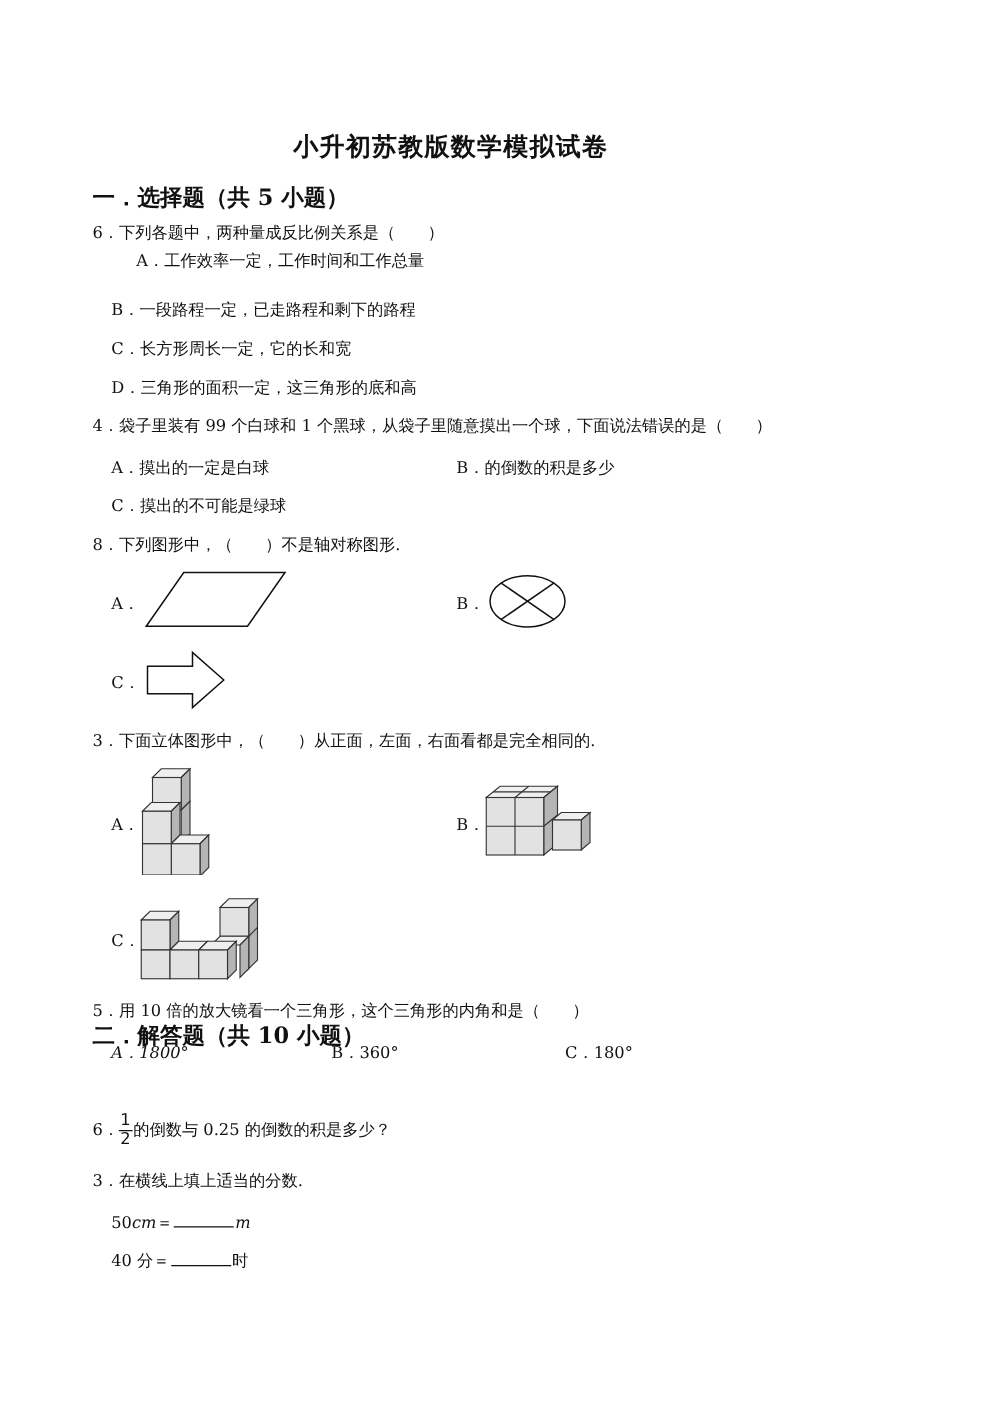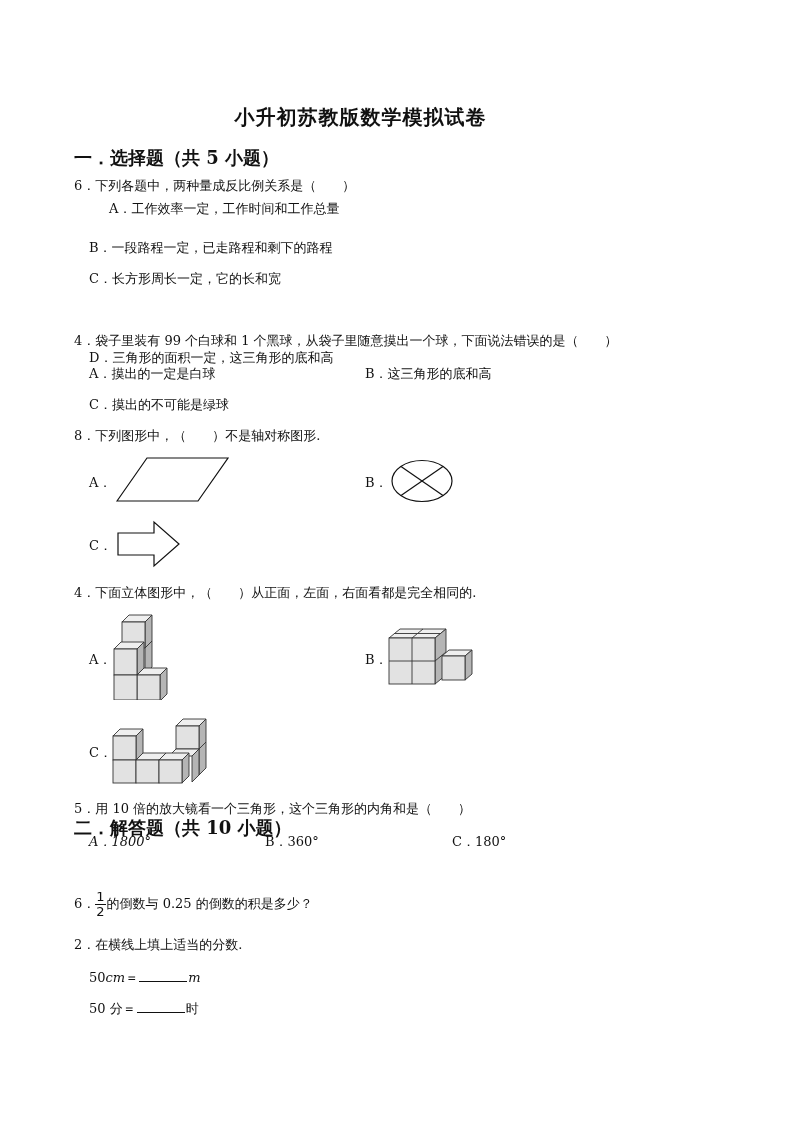--- a/index.html
+++ b/index.html
@@ -21,44 +21,44 @@
 <body>
 
 <div class="abs title">小升初苏教版数学模拟试卷</div>
 
 <div class="abs section" style="left:74px;top:146px;">一．选择题（共 5 小题）</div>
 
 <div class="abs q" style="left:74px;top:177px;">6．下列各题中，两种量成反比例关系是（　　）</div>
 <div class="abs opt" style="left:89px;top:200px;margin-left:20px;">A．工作效率一定，工作时间和工作总量</div>
 <div class="abs opt" style="left:89px;top:239px;">B．一段路程一定，已走路程和剩下的路程</div>
 <div class="abs opt" style="left:89px;top:270px;">C．长方形周长一定，它的长和宽</div>
-<div class="abs opt" style="left:89px;top:301px;margin-top:48px;">D．三角形的面积一定，这三角形的底和高</div>
+<div class="abs opt" style="left:89px;top:301px;">D．三角形的面积一定，这三角形的底和高</div>
 
 <div class="abs q" style="left:74px;top:332px;">4．袋子里装有 99 个白球和 1 个黑球，从袋子里随意摸出一个球，下面说法错误的是（　　）</div>
 <div class="abs opt" style="left:89px;top:365px;">A．摸出的一定是白球</div>
-<div class="abs opt" style="left:365px;top:365px;">B．这三角形的底和高</div>
+<div class="abs opt" style="left:365px;top:365px;">B．的倒数的积是多少</div>
 <div class="abs opt" style="left:89px;top:396px;">C．摸出的不可能是绿球</div>
 
 <div class="abs q" style="left:74px;top:427px;">8．下列图形中，（　　）不是轴对称图形.</div>
 <div class="abs opt" style="left:89px;top:474px;">A．</div>
 <svg class="fig" style="left:115px;top:455px;" width="116" height="50">
   <polygon points="2,46 32,3 113,3 83,46" fill="none" stroke="#111" stroke-width="1.2"></polygon>
 </svg>
 <div class="abs opt" style="left:365px;top:474px;">B．</div>
 <svg class="fig" style="left:389px;top:458px;" width="66" height="46">
   <ellipse cx="33" cy="23" rx="30" ry="20.5" fill="none" stroke="#111" stroke-width="1.2"></ellipse>
   <line x1="12" y1="8.5" x2="54" y2="37.5" stroke="#111" stroke-width="1.2"></line>
   <line x1="54" y1="8.5" x2="12" y2="37.5" stroke="#111" stroke-width="1.2"></line>
 </svg>
 <div class="abs opt" style="left:89px;top:537px;">C．</div>
 <svg class="fig" style="left:116px;top:520px;" width="66" height="48">
   <polygon points="2,13 38,13 38,2 63,24 38,46 38,35 2,35" fill="none" stroke="#111" stroke-width="1.2"></polygon>
 </svg>
 
-<div class="abs q" style="left:74px;top:584px;">4．下面立体图形中，（　　）从正面，左面，右面看都是完全相同的.</div>
+<div class="abs q" style="left:74px;top:584px;">3．下面立体图形中，（　　）从正面，左面，右面看都是完全相同的.</div>
 
 <div class="abs opt" style="left:89px;top:651px;">A．</div>
 <svg class="fig" style="left:110px;top:612px;" width="62" height="88">
   <g stroke="#333" stroke-width="0.9">
 
     <polygon points="12,10 19,3 42,3 35,10" fill="#efefef"></polygon>
     <polygon points="35,10 42,3 42,29 35,36" fill="#b5b5b5"></polygon>
     <rect x="12" y="10" width="23" height="26" fill="#e2e2e2"></rect>
 
     <polygon points="35,36 42,29 42,55 35,62" fill="#b5b5b5"></polygon>
@@ -126,19 +126,19 @@
 <div class="abs opt" style="left:89px;top:833px;font-style:italic;">A．1800°</div>
 <div class="abs opt" style="left:265px;top:833px;">B．360°</div>
 <div class="abs opt" style="left:452px;top:833px;">C．180°</div>
 
 <div class="abs section" style="left:74px;top:816px;">二．解答题（共 10 小题）</div>
 
 <div class="abs q" style="left:74px;top:890px;">
   <span>6．</span><span class="frac"><span class="num">1</span><span class="den">2</span></span><span>的倒数与 0.25 的倒数的积是多少？</span>
 </div>
 
-<div class="abs q" style="left:74px;top:936px;">2．在横线上填上适当的分数.</div>
+<div class="abs q" style="left:74px;top:936px;">3．在横线上填上适当的分数.</div>
 <div class="abs q" style="left:89px;top:969px;">
   <span>50</span><i>cm</i><span>＝</span><span class="blank"></span><i>m</i>
 </div>
 <div class="abs q" style="left:89px;top:1000px;">
-  <span>50 分＝</span><span class="blank"></span><span>时</span>
+  <span>40 分＝</span><span class="blank"></span><span>时</span>
 </div>
 
 </body></html>

